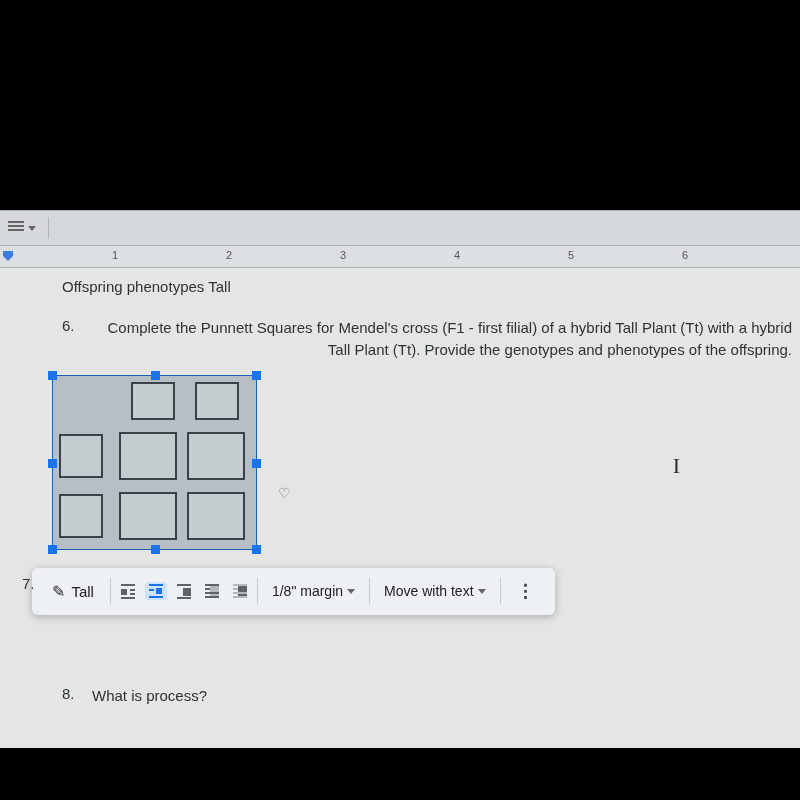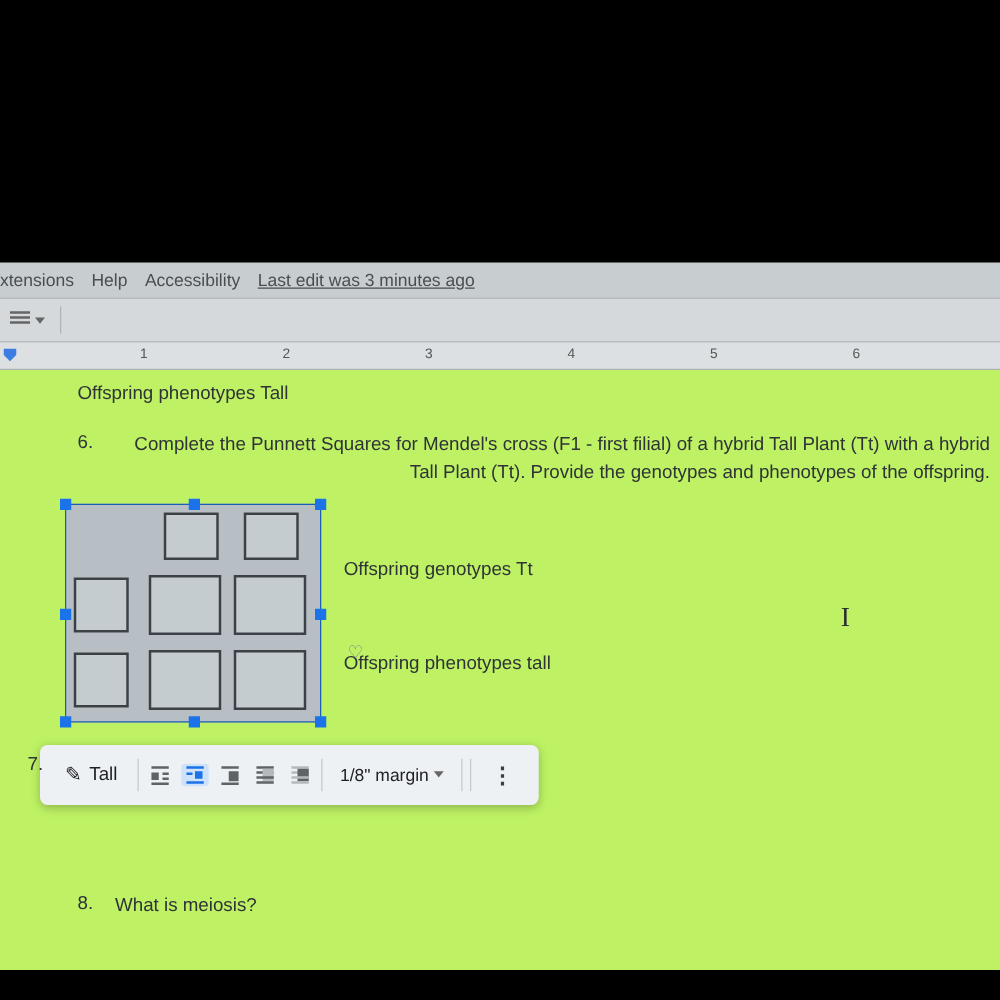--- a/index.html
+++ b/index.html
@@ -78,21 +78,21 @@
       width: 12px; height: 12px;
     }
     .ruler-indent svg { display: block; }
     .ruler-text {
       position: absolute;
       top: 3px;
       font-size: 11px;
       color: #555;
     }
     .doc-body {
-      background: #bef264;
+      background: #e5e5e5;
       padding: 10px 0 0 62px;
       font-size: 15px;
       color: #2f3336;
       min-height: 480px;
     }
     .line { margin-bottom: 10px; }
     .q-row { display: flex; gap: 14px; margin-top: 22px; }
     .q-num { width: 16px; }
     .q-text { max-width: 700px; line-height: 1.45; text-align: right; }
     .punnett-area {
@@ -181,26 +181,20 @@
     .seven { position: absolute; left: -40px; top: 200px; font-size: 15px; }
     .punnett-wrap { position: relative; }
     .q8 { margin-top: 70px; }
   </style>
 </head>
 <body>
 
 <div class="black-top"></div>
 
 <div class="app-area">
-  <div class="menu-bar">
-    <span>xtensions</span>
-    <span>Help</span>
-    <span>Accessibility</span>
-    <span class="last-edit">Last edit was 3 minutes ago</span>
-  </div>
 
   <div class="toolbar">
     <div class="toolbar-btn">
       <div class="small-icon">
           <div></div>
           <div></div>
           <div></div>
         </div>
       <span class="dropdown-caret"></span>
     </div>
@@ -246,24 +240,20 @@
 
           <div class="sel-handle" style="left:-5px; top:-5px"></div>
           <div class="sel-handle" style="left:98px; top:-5px"></div>
           <div class="sel-handle" style="right:-5px; top:-5px"></div>
           <div class="sel-handle" style="left:-5px; top:83px"></div>
           <div class="sel-handle" style="right:-5px; top:83px"></div>
           <div class="sel-handle" style="left:-5px; bottom:-5px"></div>
           <div class="sel-handle" style="left:98px; bottom:-5px"></div>
           <div class="sel-handle" style="right:-5px; bottom:-5px"></div>
         </div>
-        <div class="labels">
-          <div>Offspring genotypes Tt</div>
-          <div>Offspring phenotypes tall</div>
-        </div>
         <span class="cursor-i">I</span>
         <span class="heart">♡</span>
       </div>
 
       <div class="seven">7.</div>
 
       <div class="image-toolbar">
         <div class="edit-btn">
           <span class="pen-icon">✎</span>
           <span>Tall</span>
@@ -311,25 +301,29 @@
               <rect x="0" y="9" width="20" height="2" fill="#b6b9bc"></rect>
               <rect x="0" y="13" width="20" height="2" fill="#b6b9bc"></rect>
             </svg>
         </span>
         <div class="it-sep"></div>
         <div class="margin-dd">
           <span>1/8" margin</span>
           <span class="dropdown-caret"></span>
         </div>
         <div class="it-sep"></div>
+        <div class="move-dd">
+          <span>Move with text</span>
+          <span class="dropdown-caret"></span>
+        </div>
         <div class="it-sep"></div>
         <div class="more-dots">⋮</div>
       </div>
     </div>
 
     <div class="q-row q8">
       <div class="q-num">8.</div>
       <div class="q-text">
-        <div>What is meiosis?</div>
+        <div>What is process?</div>
       </div>
     </div>
   </div>
 </div>
 
 </body></html>

